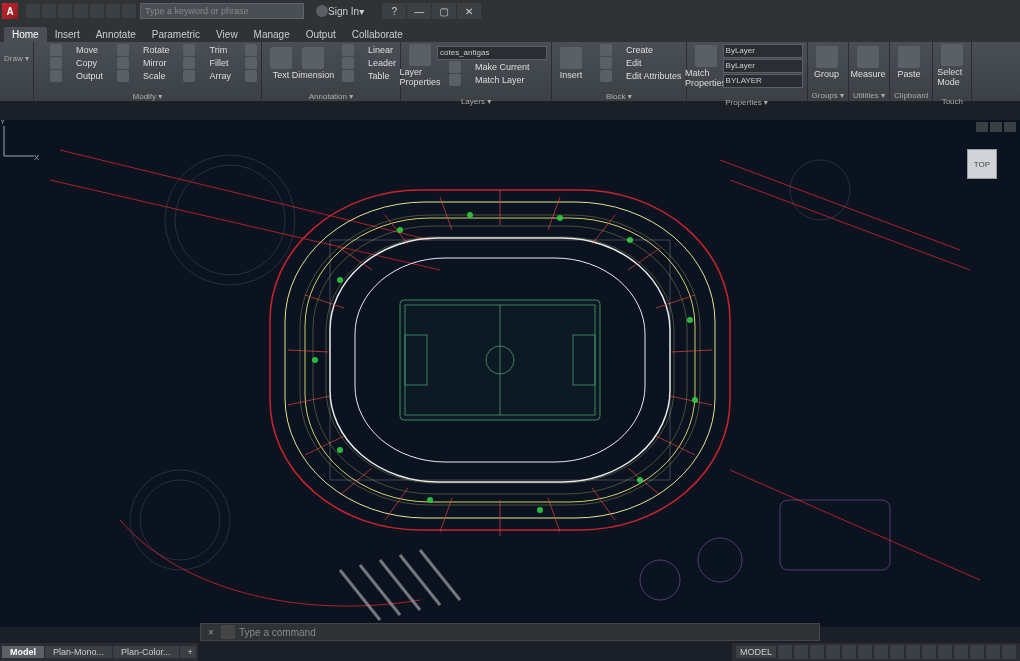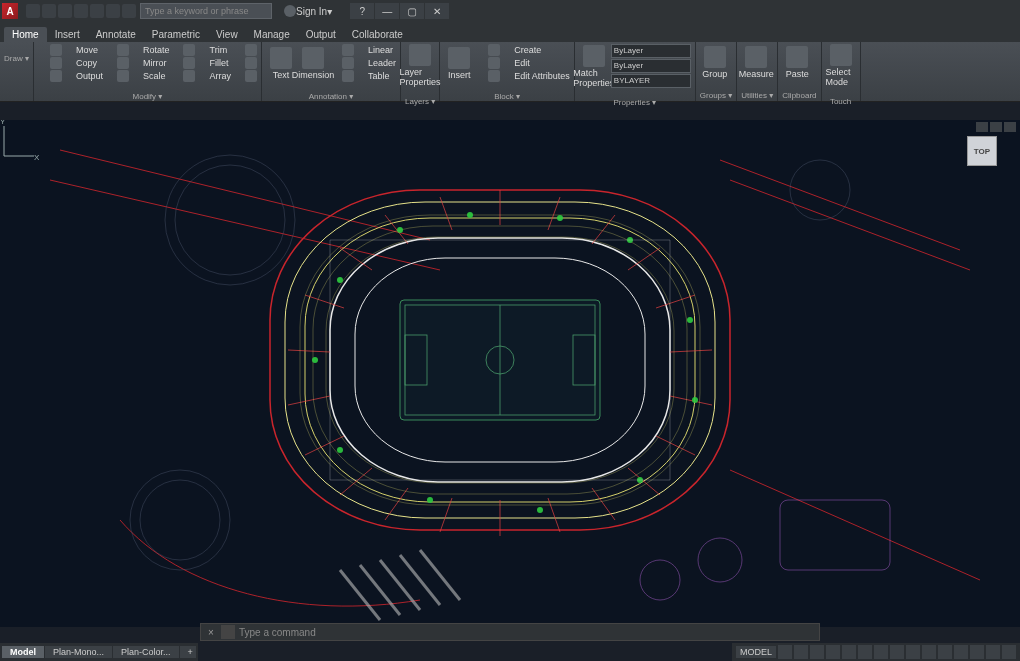--- a/index.html
+++ b/index.html
@@ -4,21 +4,21 @@
 <style>
   * { box-sizing: border-box; margin: 0; padding: 0; font-family: "Segoe UI", Tahoma, sans-serif; }
   body { width: 1020px; height: 661px; background: #1a1f28; overflow: hidden; position: relative; color: #ccc; font-size: 10px; }
 
   
   .titlebar { height: 22px; background: #2f3336; display: flex; align-items: center; padding: 0 2px; gap: 4px; }
   .titlebar .logo { width: 16px; height: 16px; background: linear-gradient(135deg,#c9252c,#8c1a1e); display: inline-flex; align-items: center; justify-content: center; color: #fff; font-weight: bold; font-size: 10px; }
   .titlebar .qat { display: flex; gap: 2px; margin-left: 4px; }
   .titlebar .qat span { width: 14px; height: 14px; background: #3b4045; display: inline-block; border-radius: 2px; }
   .titlebar .title-text { flex: 1; text-align: center; font-size: 10px; color: #bbb; }
-  .titlebar .search { width: 132px; height: 16px; background: #4a4f55; border: 1px solid #5e6369; font-size: 9px; color: #888; padding: 0 4px; line-height: 14px; }
+  .titlebar .search { width: 164px; height: 16px; background: #4a4f55; border: 1px solid #5e6369; font-size: 9px; color: #888; padding: 0 4px; line-height: 14px; }
   .titlebar .signin { margin: 0 8px; font-size: 10px; color: #ccc; display: flex; align-items: center; }
   .titlebar .winctrl { display: flex; gap: 1px; margin-left: 6px; }
   .titlebar .winctrl div { width: 24px; height: 16px; background: #3b4045; display: flex; align-items: center; justify-content: center; font-size: 10px; color: #ccc; }
 
   
   .ribbon-tabs { height: 20px; background: #2f3336; display: flex; align-items: flex-end; padding-left: 4px; font-size: 10px; }
   .ribbon-tabs div { padding: 2px 8px; color: #ccc; cursor: pointer; }
   .ribbon-tabs div.active { background: #4a4f55; color: #fff; border-radius: 2px 2px 0 0; }
 
   
@@ -35,21 +35,21 @@
 
   
   .doctabs { height: 18px; background: #2a2e32; display: flex; align-items: center; gap: 2px; padding-left: 10px; font-size: 10px; margin-top: 43px; }
   .doctabs div { padding: 1px 10px; background: #353a40; color: #bbb; border-radius: 2px 2px 0 0; cursor: pointer; }
   .doctabs div.active { background: #1a1f28; color: #fff; }
   .doctabs .plus { width: 16px; text-align: center; background: #353a40; }
 
   
   .canvas { position: absolute; left: 0; top: 120px; right: 0; bottom: 34px; background: #0b1320; overflow: hidden; }
   .canvas svg { position: absolute; left: 0; top: 0; }
-  .viewcube { position: absolute; top: 8px; right: 14px; width: 48px; height: 48px; font-weight: bold; }
+  .viewcube { position: absolute; top: 21px; right: 14px; width: 48px; height: 48px; }
   .viewcube .cube { width: 30px; height: 30px; background: #d0d3d8; border: 1px solid #999; transform: rotate(0deg); margin: 8px auto 0 auto; }
   .canvas .wmin { position: absolute; top: 2px; right: 4px; display: flex; gap: 2px; }
   .canvas .wmin span { width: 12px; height: 10px; background: #3b4045; display: inline-block; }
   .axis { position: absolute; left: 14px; bottom: 36px; width: 40px; height: 40px; }
 
   
   .cmdbar { position: absolute; left: 200px; right: 200px; bottom: 20px; height: 18px; background: #2f3336; border: 1px solid #444; display: flex; align-items: center; gap: 4px; padding: 0 4px; font-size: 10px; color: #888; }
   .cmdbar .x { width: 12px; text-align: center; color: #999; }
   .cmdbar .prompt { width: 14px; height: 14px; background: #444; }
 
@@ -190,20 +190,31 @@
     <div class="plabel">Annotation ▾</div>
   </div>
 
   <div class="panel">
     <div class="tools">
       <div class="big">
           <div class="icn"></div>
           <span>Layer
 Properties</span>
         </div>
+      <div class="col">
+        <div class="drop" style="width:110px">cotes_antigas</div>
+        <span>
+            <i class="icn-s"></i>
+            <span>Make Current</span>
+          </span>
+        <span>
+            <i class="icn-s"></i>
+            <span>Match Layer</span>
+          </span>
+      </div>
     </div>
     <div class="plabel">Layers ▾</div>
   </div>
 
   <div class="panel">
     <div class="tools">
       <div class="big">
           <div class="icn"></div>
           <span>Insert</span>
         </div>

